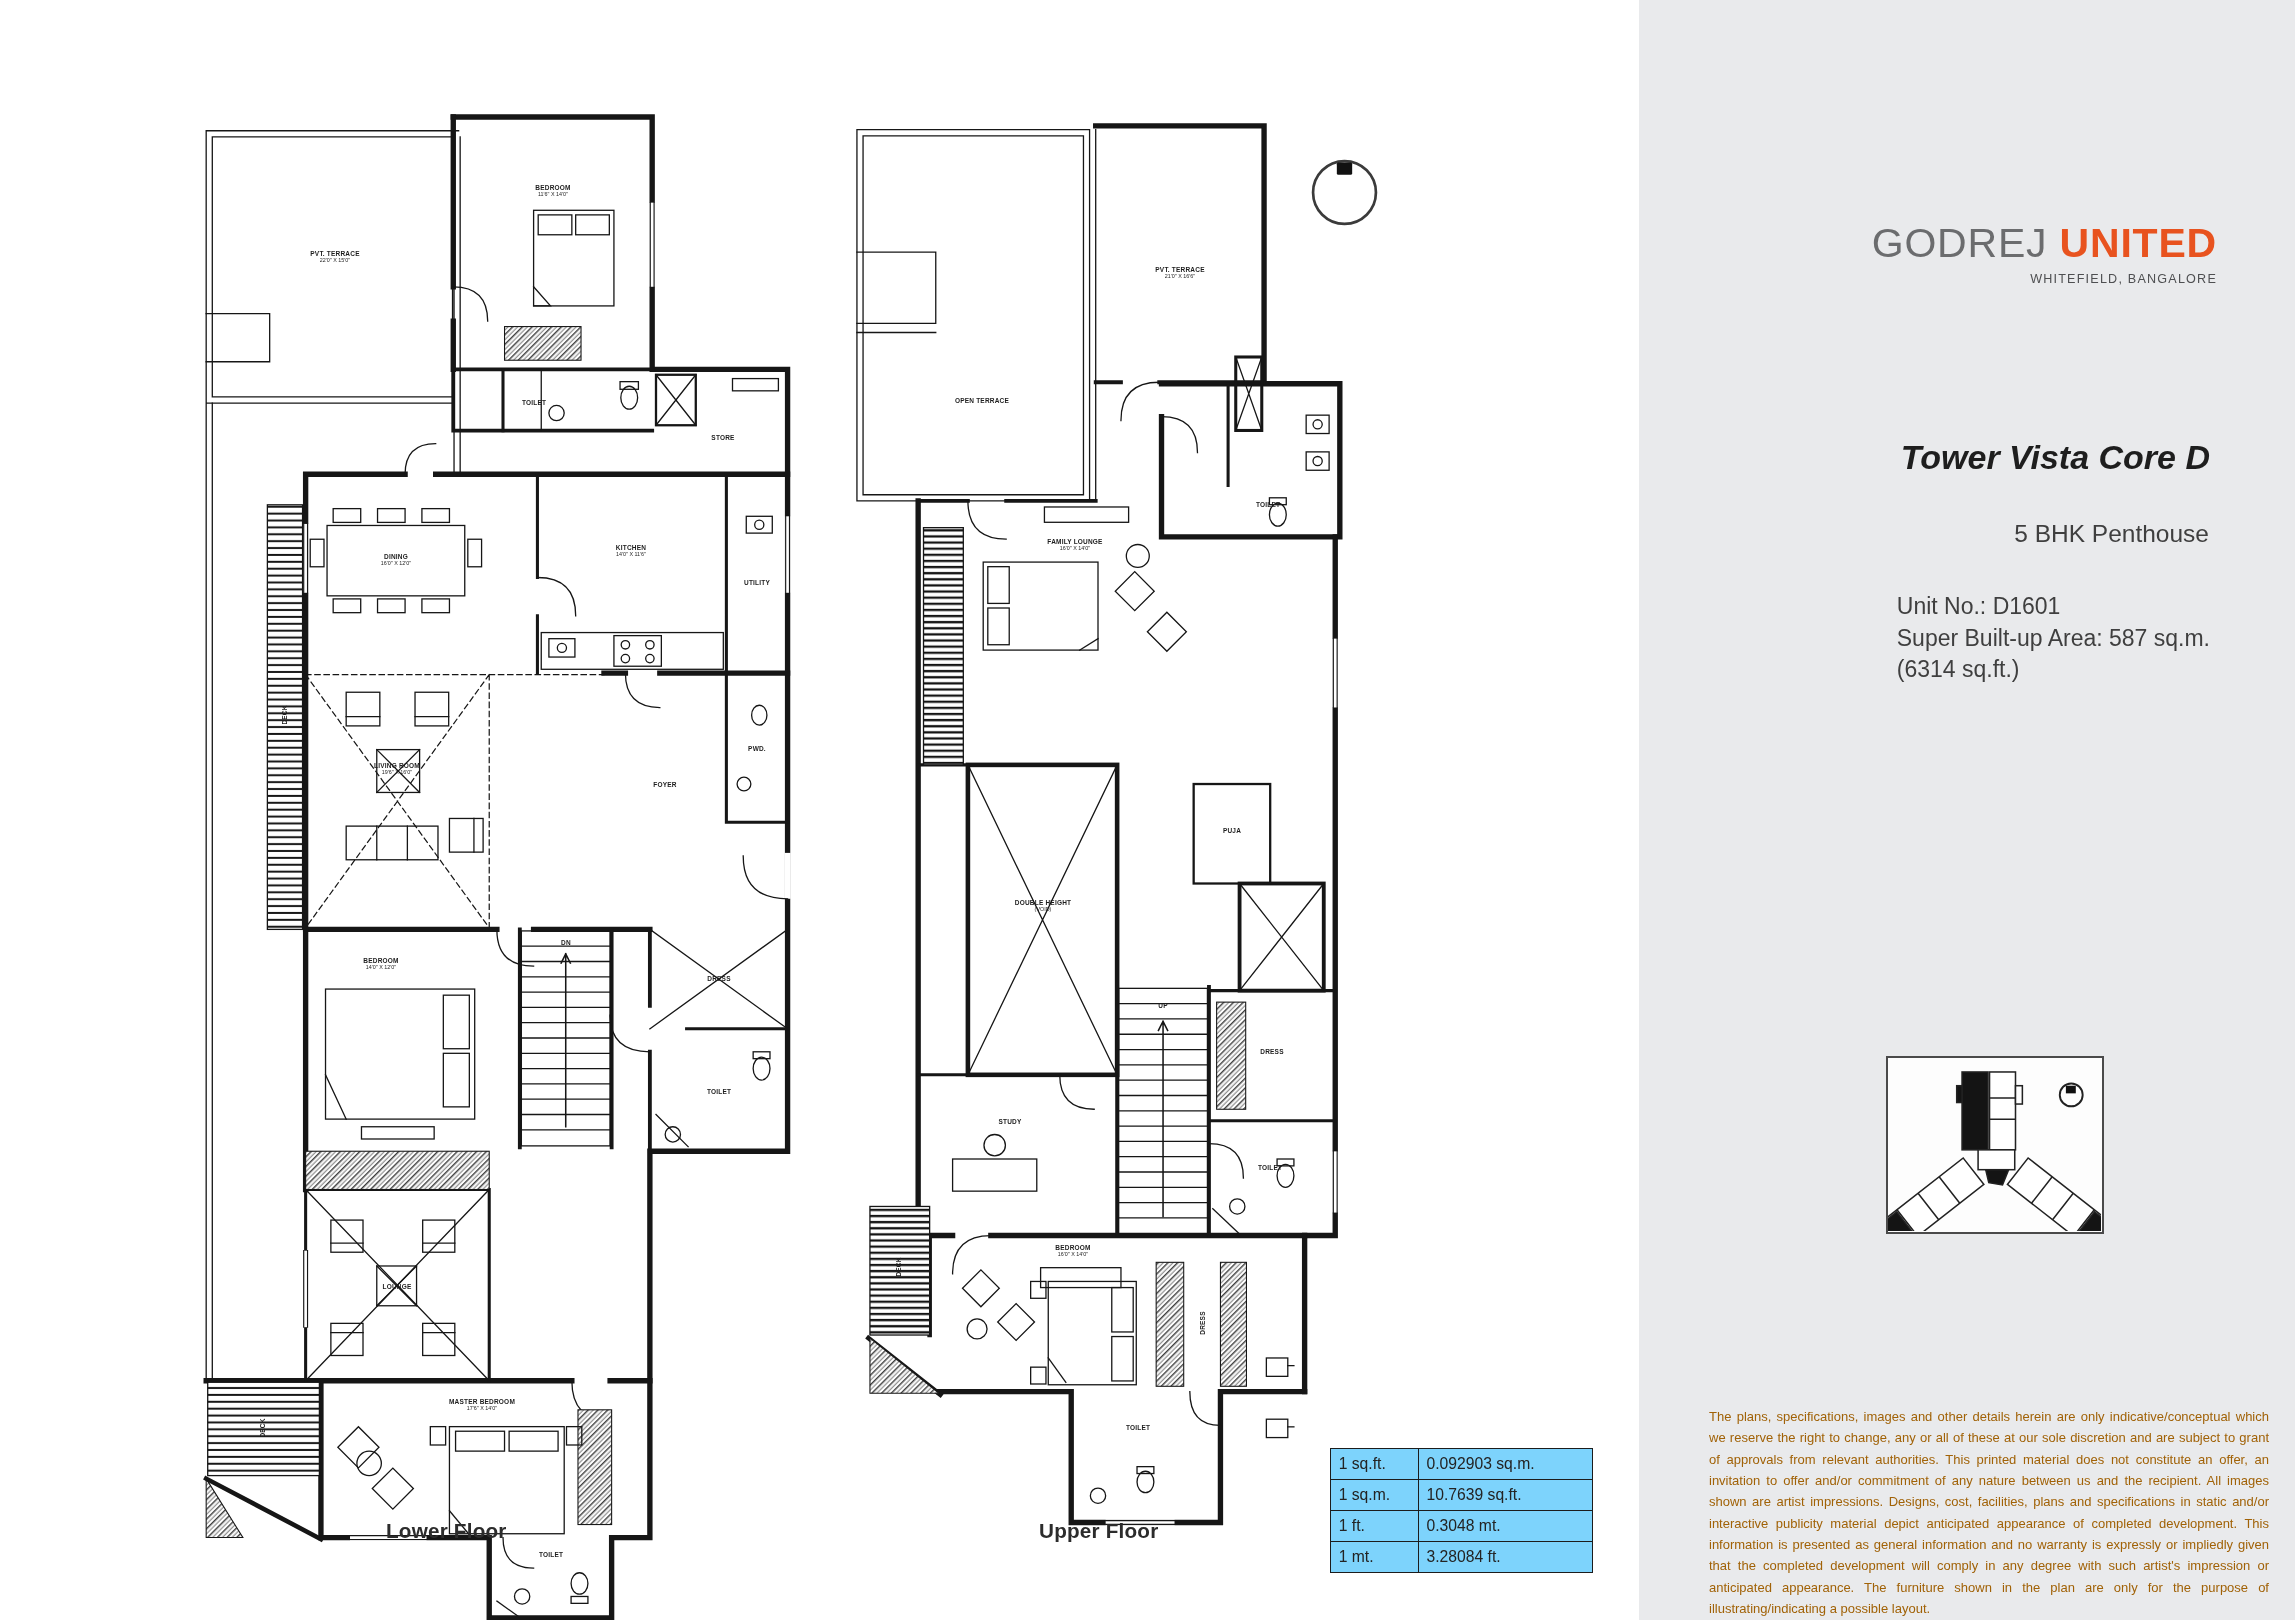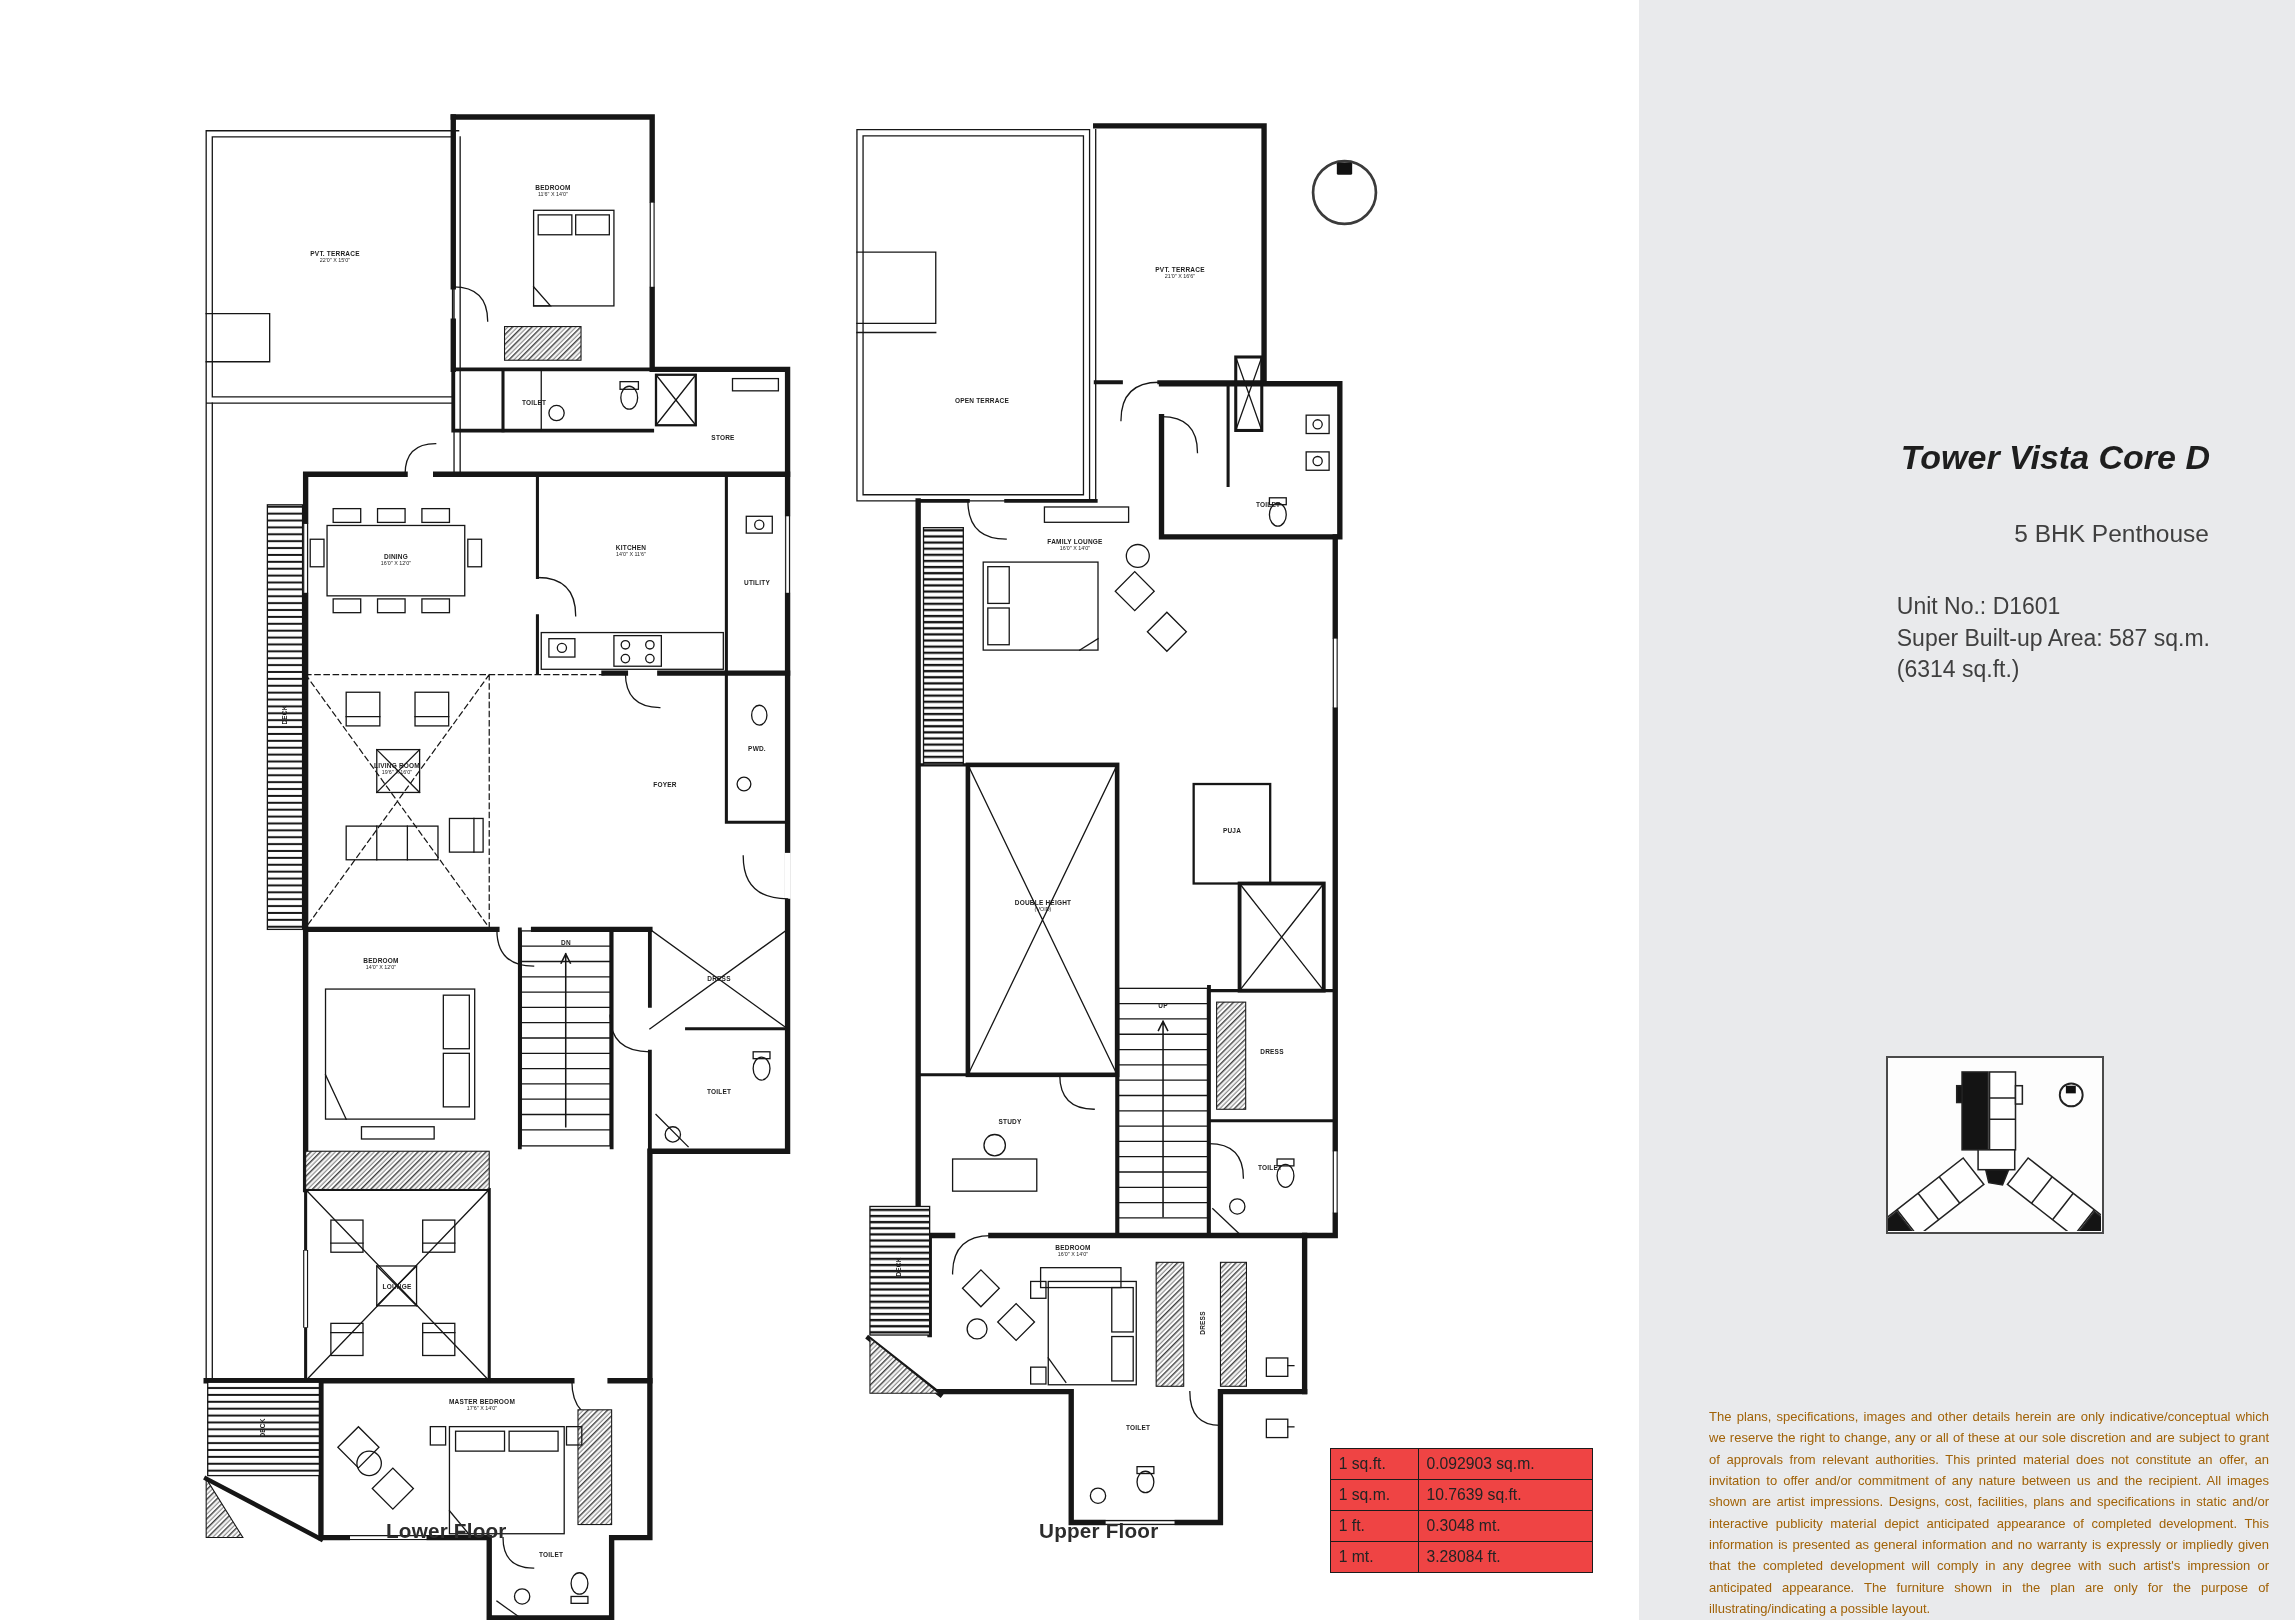--- a/index.html
+++ b/index.html
@@ -7,21 +7,21 @@
   .canvas{position:relative;width:2295px;height:1621px;background:#fff;}
   
   .plan{position:absolute;}
   .plan svg{position:absolute;left:0;top:0;}
   .labels{position:absolute;left:0;top:0;width:100%;height:100%;}
   .plan-label{position:absolute;transform:translate(-50%,-50%);text-align:center;color:#1d1d1d;font-weight:bold;white-space:nowrap;line-height:1.15;}
   .pl-name{font-size:6.5px;letter-spacing:0.2px;}
   .pl-dim{font-size:5.4px;font-weight:normal;}
   .floor-caption{position:absolute;font-size:20.7px;font-weight:bold;color:#2c2c2c;letter-spacing:0.2px;}
   
-  table.conv{position:absolute;left:1330px;top:1448px;border-collapse:collapse;background:#ef4444;}
+  table.conv{position:absolute;left:1330px;top:1448px;border-collapse:collapse;background:#7dd3fc;}
   table.conv td{border:1.5px solid #1c1c1c;height:30px;font-size:15.7px;color:#232323;padding:0 6.1px 0 7.7px;vertical-align:middle;}
   table.conv td:first-child{width:73px;}
   table.conv td:last-child{width:159px;}
   
   .panel{position:absolute;left:1639px;top:0;width:657px;height:1621px;background:#e9eaec;}
   .logo{position:absolute;top:220px;right:79px;text-align:right;font-size:41px;letter-spacing:0.8px;white-space:nowrap;}
   .logo .g{color:#6b6c6e;font-weight:normal;}
   .logo .u{font-weight:bold;}
   .tagline{margin-top:5.4px;font-size:12.6px;letter-spacing:1.2px;color:#4e4f51;font-weight:normal;}
   .title{position:absolute;top:438px;right:86px;font-size:34px;font-weight:bold;color:#1e1e1e;font-style:italic;}
@@ -496,20 +496,24 @@
       <td>0.3048 mt.</td>
     </tr>
     <tr>
       <td>1 mt.</td>
       <td>3.28084 ft.</td>
     </tr>
   </tbody>
     </table>
 
   <aside class="panel">
+    <div class="logo">
+      <span class="g" style="color: rgb(107, 108, 110);">GODREJ</span><span> </span><span class="u" style="color: rgb(232, 83, 31);">UNITED</span>
+      <div class="tagline">WHITEFIELD, BANGALORE</div>
+    </div>
     <div class="title">Tower Vista Core D</div>
     <div class="subtitle">5 BHK Penthouse</div>
     <div class="unitlines">
       <div>Unit No.: D1601</div>
       <div>Super Built-up Area: 587 sq.m.</div>
       <div>(6314 sq.ft.)</div>
     </div>
 
     <div class="keyplan">
       <svg width="213" height="173" viewBox="0 0 279 226">

